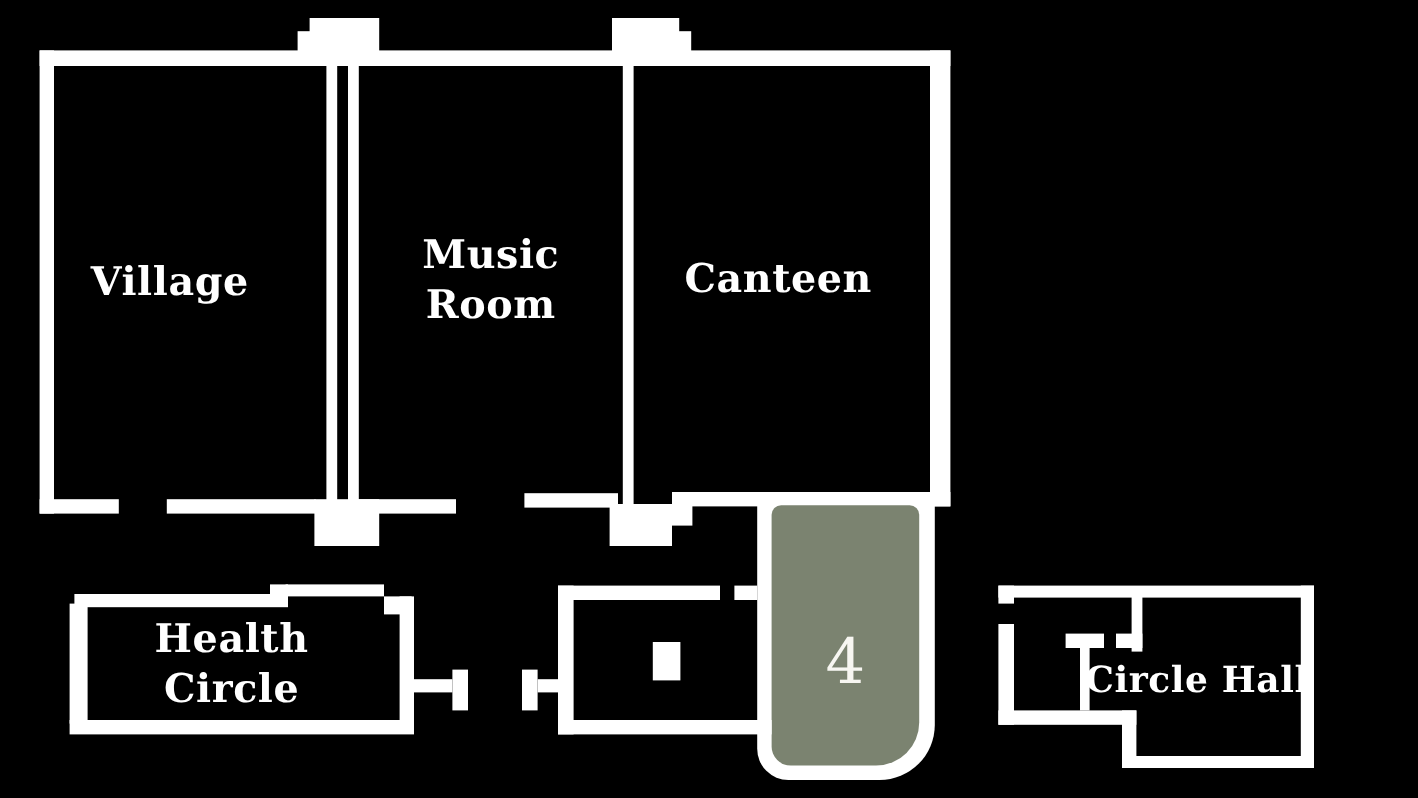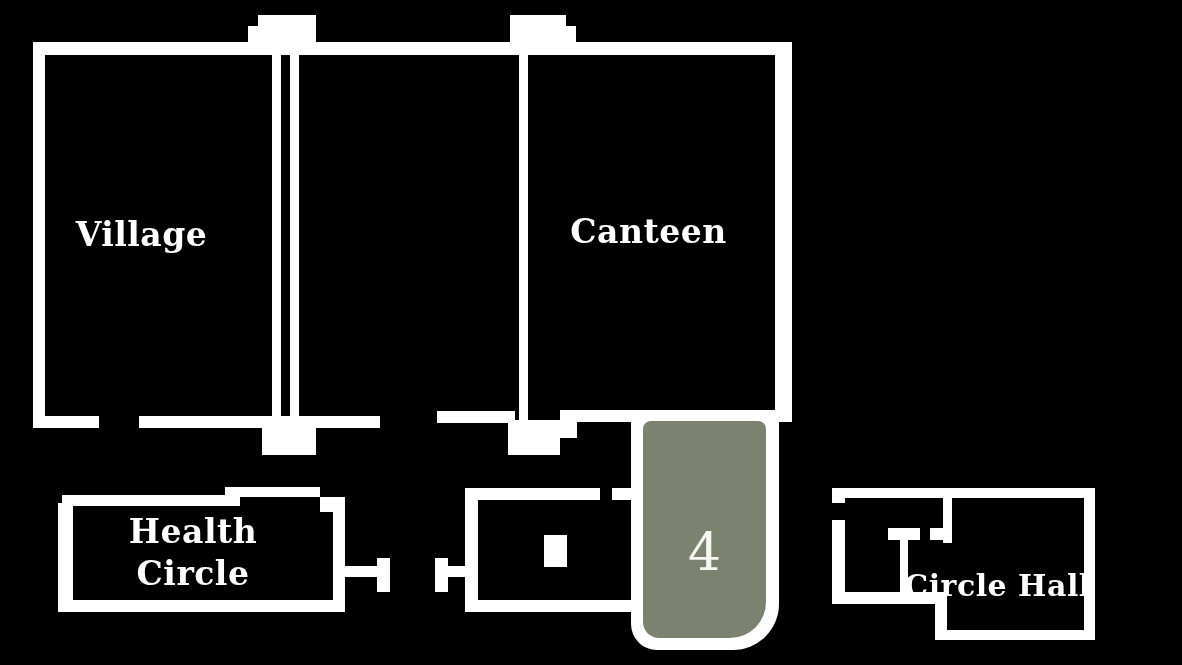--- a/index.html
+++ b/index.html
@@ -27,21 +27,21 @@
     display:flex;align-items:center;justify-content:center;
   }
   .room4-num{
     color:#f7f6f1;font-size:52px;font-weight:400;padding-top:44px;
     font-family:"DejaVu Serif","Liberation Serif",serif;
   }
   
   .annex-marker{position:absolute;left:66px;top:35px;width:23px;height:32px;background:#ffffff;}
   
   .ch-label{position:absolute;left:60px;top:50px;width:185px;height:40px;
-    display:flex;align-items:center;justify-content:center;margin-top:18px;}
+    display:flex;align-items:center;justify-content:center;}
   .ch-label .room-label{font-size:30px;}
 </style>
 </head>
 <body>
 
 <div class="stage">
 
   <i class="w" style="left:33px;top:42px;width:759px;height:13px"></i>
   <i class="w" style="left:258px;top:15px;width:58px;height:28px"></i>
   <i class="w" style="left:248px;top:26px;width:12px;height:17px"></i>
@@ -63,21 +63,21 @@
   <i class="w" style="left:560px;top:420px;width:17px;height:18px"></i>
 
   <i class="w" style="left:775px;top:42px;width:17px;height:380px"></i>
   <i class="w" style="left:560px;top:410px;width:232px;height:12px"></i>
 
   <div class="area" style="left:28px;top:55px;width:227px;height:360px">
     <span class="room-label">Village</span>
   </div>
 
   <div class="area" style="left:299px;top:55px;width:220px;height:355px">
-    <span class="room-label"></span>
+    <span class="room-label"><span>Music</span><span>Room</span></span>
   </div>
 
   <div class="area" style="left:528px;top:55px;width:241px;height:353px">
     <span class="room-label">Canteen</span>
   </div>
 
   <div class="room4-outline">
     <div class="room4-fill">
       <span class="room4-num">4</span>
     </div>

